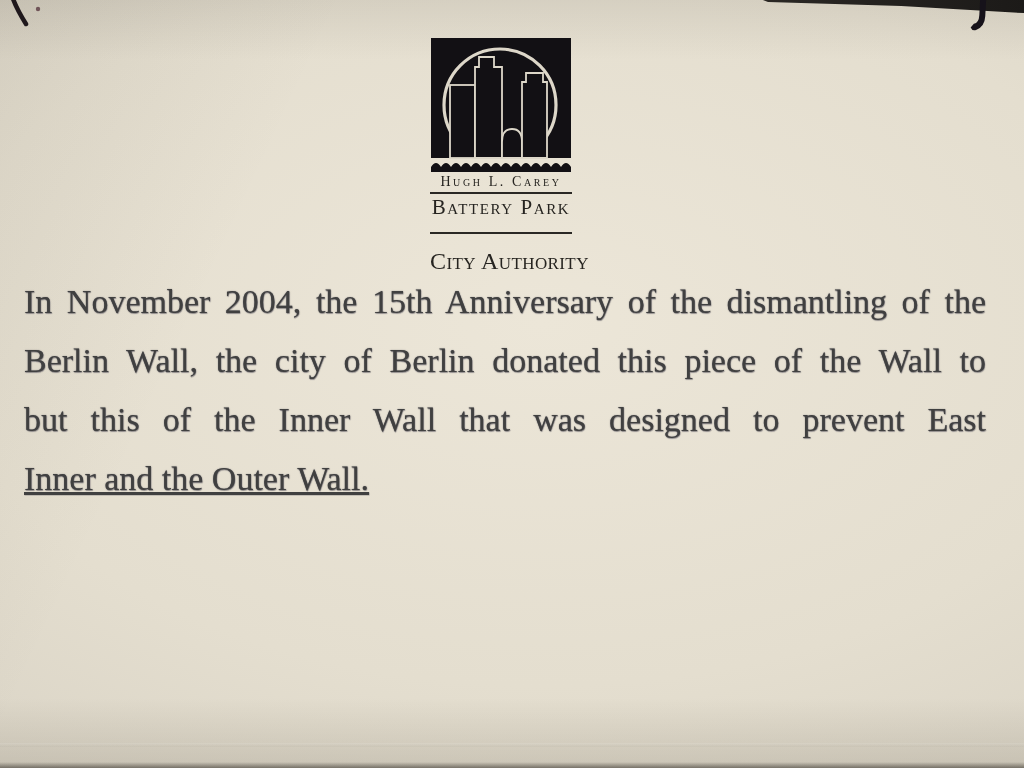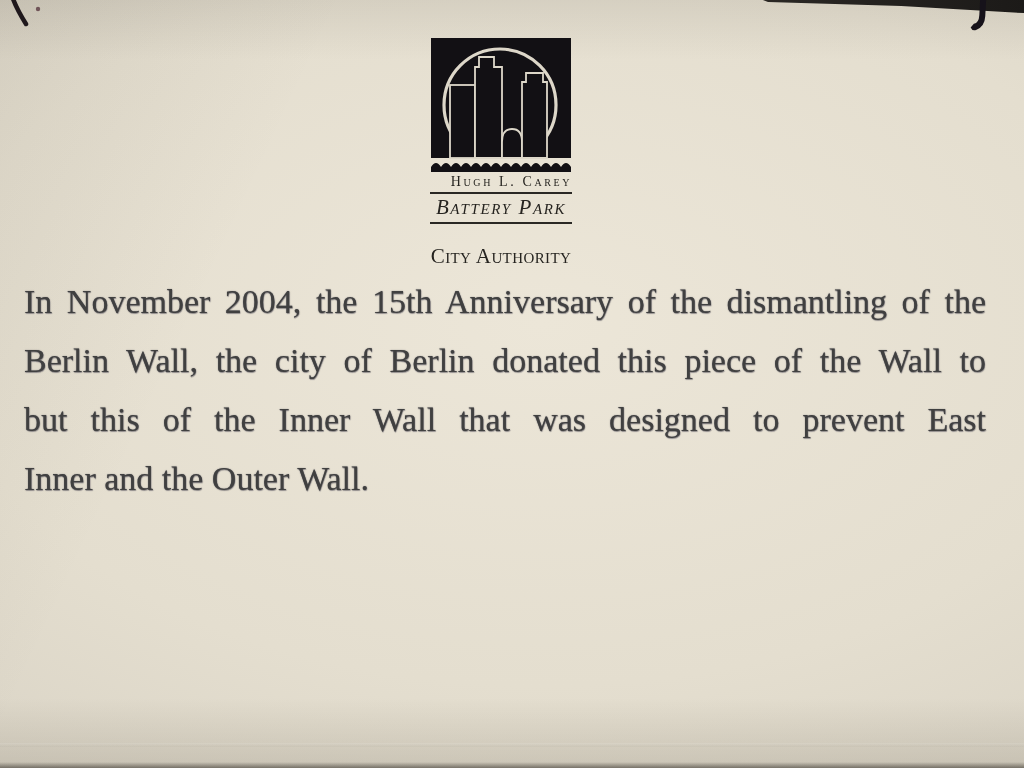--- a/index.html
+++ b/index.html
@@ -28,40 +28,40 @@
     position: absolute; left: 431px; top: 38px;
     width: 140px; height: 134px;
   }
   .org-block {
     position: absolute; left: 430px; top: 174px;
     width: 142px;
     text-align: center;
     color: #262420;
   }
   .org-line { font-variant: small-caps; white-space: nowrap; }
-  .org-line1 { font-size: 14px; letter-spacing: 2.6px; padding-bottom: 2px; text-align: right; }
-  .org-line2 { font-size: 21px; letter-spacing: 1.6px; padding: 1px 0 2px 0; font-style: italic; }
-  .org-line3 { font-size: 21px; letter-spacing: 0.4px; padding-top: 20px; }
+  .org-line1 { font-size: 14px; letter-spacing: 2.6px; padding-bottom: 2px; }
+  .org-line2 { font-size: 21px; letter-spacing: 1.6px; padding: 1px 0 12px 0; }
+  .org-line3 { font-size: 24px; letter-spacing: 0.4px; padding-top: 14px; }
   .org-rule { height: 2px; background: #2a2824; margin: 0; border: 0; }
   .org-rule.thin { height: 1.5px; }
 
   
   .body-text {
     position: absolute; left: 24px; top: 272px; width: 962px;
     font-size: 34px;
     line-height: 59px;
     color: #404040;
     text-shadow: 0 0 1.2px rgba(28,27,45,0.55), 0.5px 0.5px 0.8px rgba(28,27,45,0.35);
   }
   .tline {
     text-align: justify;
     text-align-last: justify;
     white-space: nowrap;
   }
-  .tline.last { text-align: left; text-align-last: left; }
+  .tline.last { text-align: left; text-align-last: left; text-decoration: underline; }
 
   
   .top-wedge {
     position: absolute; left: 0; top: 0; width: 1024px; height: 16px;
     background: linear-gradient(to right, #55504a 0%, #35322e 55%, #1c1a18 100%);
     clip-path: polygon(74.5% 0%, 100% 0%, 100% 82%, 88% 38%, 75% 13%);
   }
   .hook {
     position: absolute; left: 969px; top: -3px; width: 26px; height: 40px;
   }

